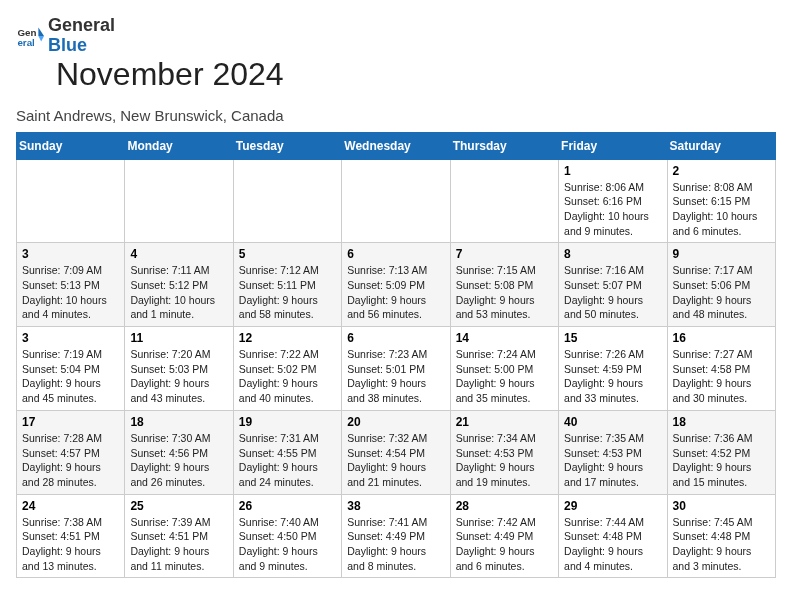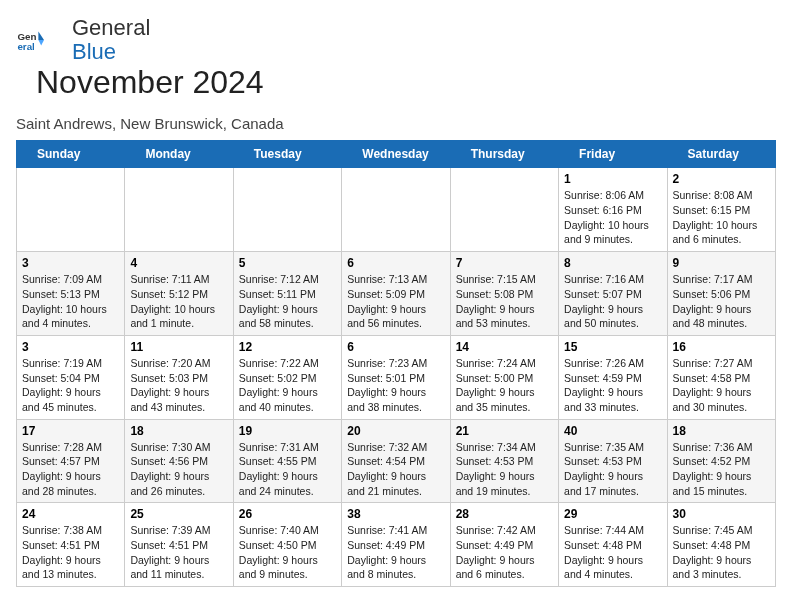--- a/index.html
+++ b/index.html
@@ -16,55 +16,53 @@
       align-items: flex-start;
       margin-bottom: 8px;
       flex-direction: column;
     }
     .logo {
       display: flex;
       align-items: center;
       gap: 4px;
     }
     .logo-text {
-      font-size: 22px;
-      font-weight: normal;
+      font-size: 18px;
+      font-weight: bold;
       line-height: 1.1;
-      margin-left: 24px;
     }
     .logo-general { color: #333; }
     .logo-blue { color: #1a6cb5; }
     .logo-icon {
       width: 28px;
       height: 28px;
     }
     .title-block {
       text-align: right;
     }
     .month-title {
       font-size: 32px;
       font-weight: normal;
       color: #222;
-      text-align: center;
     }
     .subtitle {
       font-size: 15px;
       color: #444;
       margin-top: 14px;
     }
     table {
       width: 100%;
       border-collapse: collapse;
       font-size: 11px;
     }
     thead tr th {
       background: #1a6cb5;
       color: #fff;
       text-align: left;
-      padding: 6px 20px;
+      padding: 6px 2px;
       font-size: 12px;
       font-weight: bold;
       border: 1px solid #1a6cb5;
     }
     tbody tr td {
       border: 1px solid #ccc;
       vertical-align: top;
       padding: 4px 5px;
       min-height: 80px;
       height: 82px;

